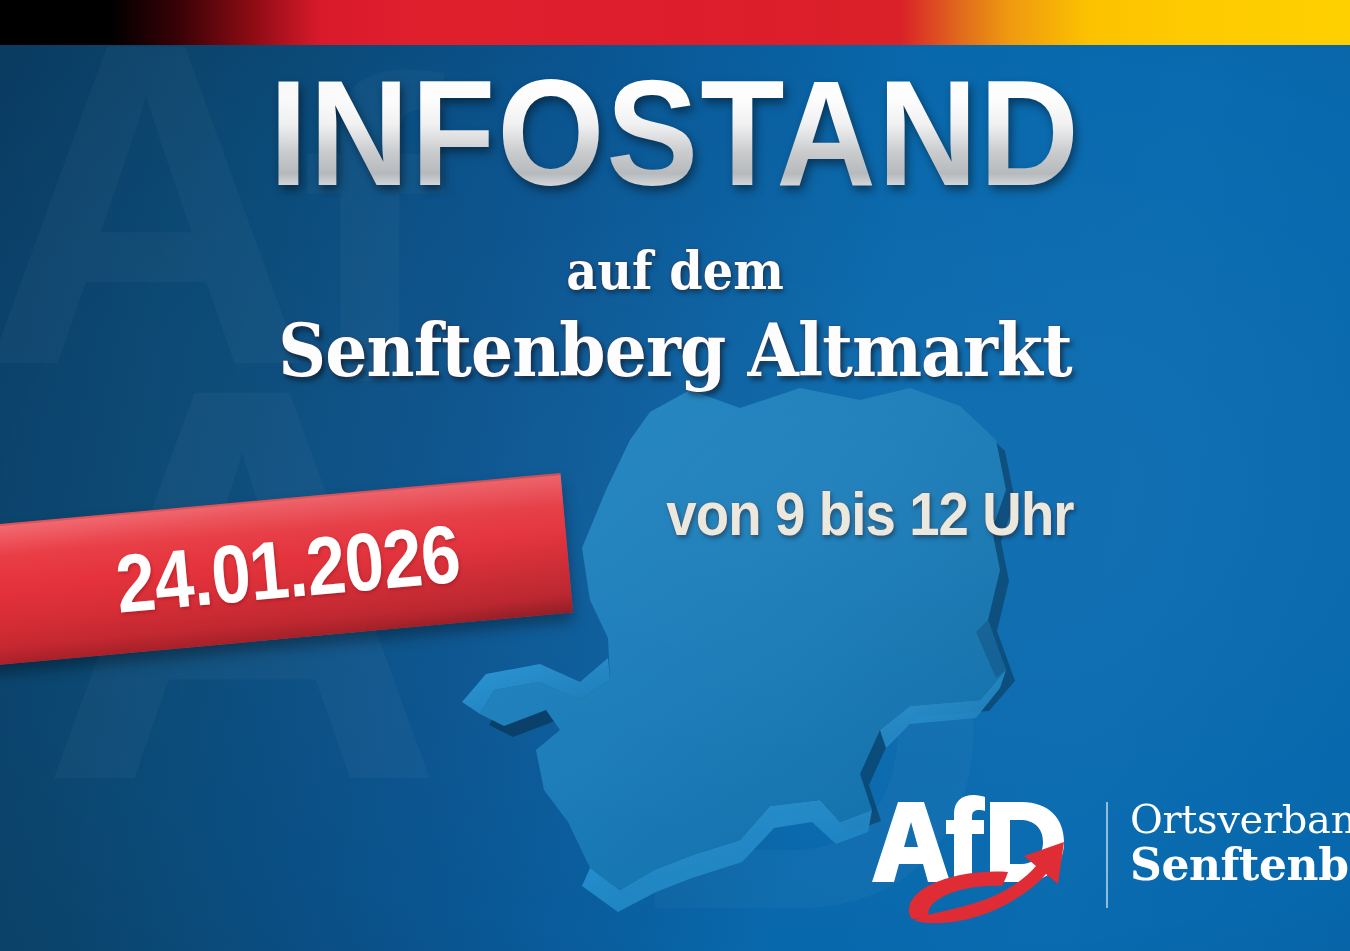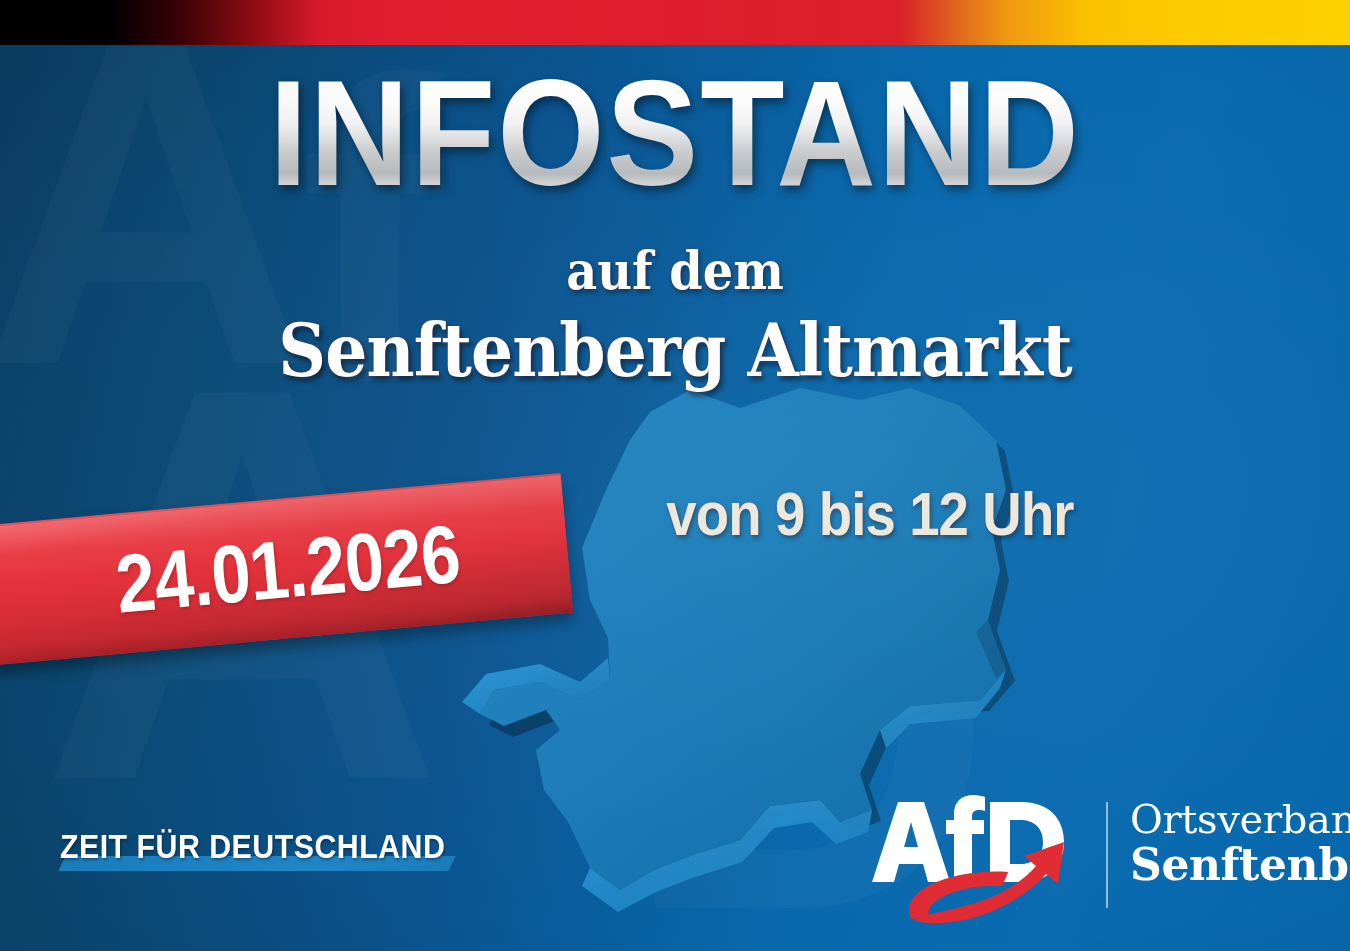--- a/index.html
+++ b/index.html
@@ -198,24 +198,20 @@
   <div class="sub1">auf dem</div>
   <div class="sub2">Senftenberg Altmarkt</div>
 
   <div class="timeline">von 9 bis 12 Uhr</div>
 
   <div class="datebanner">
     <div class="sheen"></div>
     <div class="datetext">24.01.2026</div>
   </div>
 
-  <div class="slogan">
-    <div class="bar"></div>
-    <span class="txt">ZEIT FÜR DEUTSCHLAND</span>
-  </div>
 
   <div class="logo">
     <div class="mark">
       <svg viewBox="0 0 215 135" xmlns="http://www.w3.org/2000/svg" aria-hidden="true">
 
         <path d="M4 92 L30 12 L56 12 L82 92 L60 92 L55 74 L31 74 L26 92 Z M36 57 L50 57 L43 32 Z" fill="#ffffff"></path>
 
         <path d="M86 92 L86 44 L78 44 L78 30 L86 30 L86 24 C86 12 93 5 106 5 C110 5 114 6 117 7 L117 21
                  C115 20 113 20 111 20 C106 20 104 22 104 27 L104 30 L116 30 L116 44 L104 44 L104 92 Z" fill="#ffffff"></path>
 

